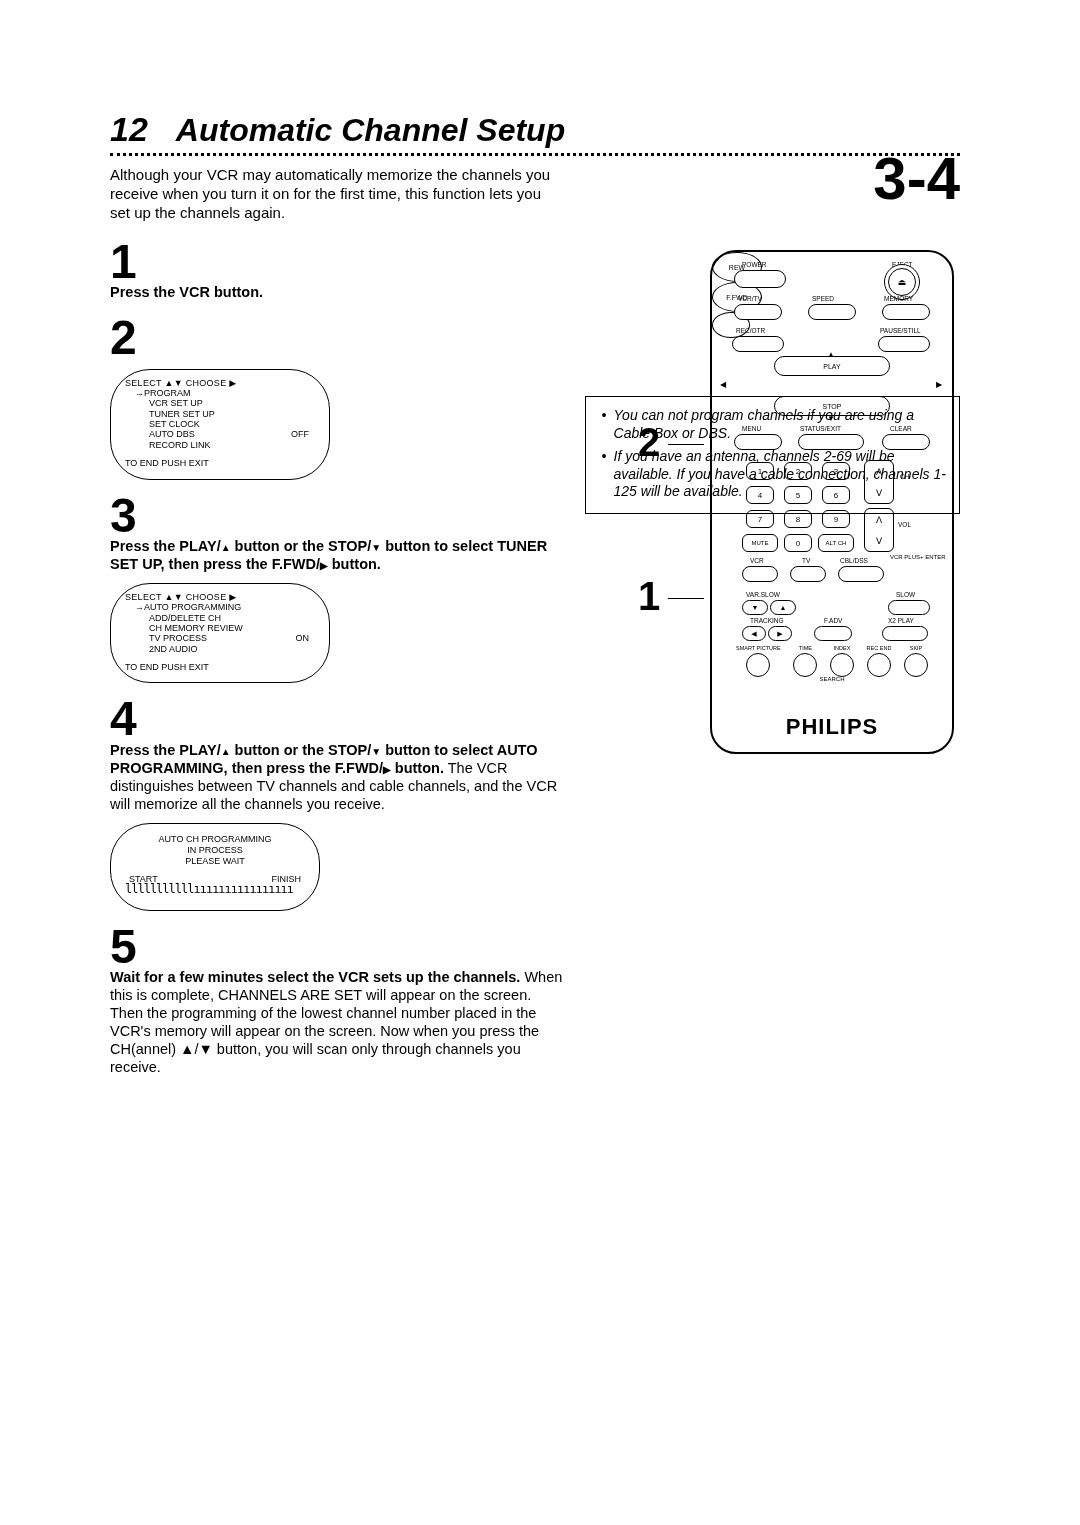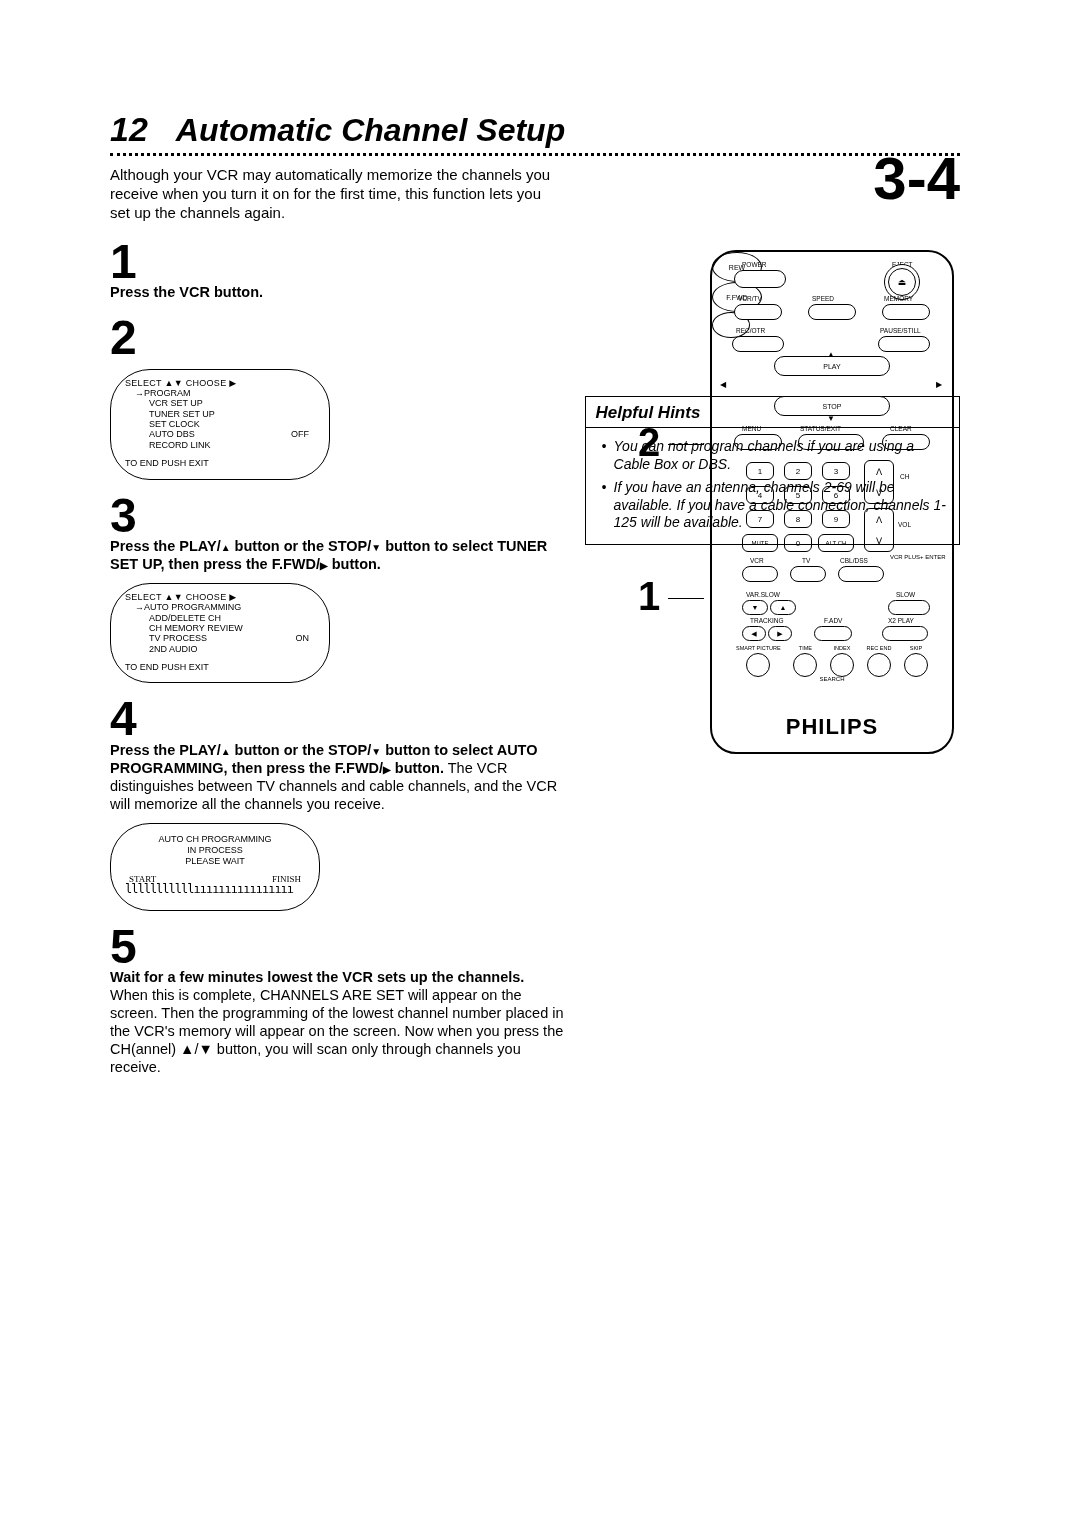--- a/index.html
+++ b/index.html
@@ -97,21 +97,21 @@
     margin-top: 10px;
     border: 1px solid #000;
     border-radius: 40px;
     width: 180px;
     padding: 10px 14px 16px 14px;
     font-size: 9px;
     line-height: 1.2;
     text-align: center;
     position: relative;
   }
-  .osd3 .sf { display: flex; justify-content: space-between; font-size: 9px; padding: 0 4px; margin-top: 8px; font-family: Liberation Serif, serif; }
+  .osd3 .sf { display: flex; justify-content: space-between; font-size: 9px; padding: 0 4px; margin-top: 8px; }
   .osd3 .bar { font-family: monospace; letter-spacing: -1px; font-size: 12px; line-height: 0.7; text-align: left; }
 
   
   .hints {
     border: 1.5px solid #000;
     margin-top: 230px;
     padding: 0;
   }
   .hints-title {
     font-style: italic;
@@ -337,21 +337,21 @@
         <div>PLEASE WAIT</div>
         <div class="sf">
             <span>START</span>
             <span>FINISH</span>
           </div>
         <div class="bar">lllllllllllıııııııııııııııı</div>
       </div>
 
       <div class="step-num">5</div>
       <div class="step-text">
-        <b>Wait for a few minutes lowest the VCR sets up the channels.</b><span> When this is complete, CHANNELS ARE SET will appear on the screen. Then the programming of the lowest channel number placed in the VCR's memory will appear on the screen. Now when you press the CH(annel) ▲/▼ button, you will scan only through channels you receive.</span>
+        <b>Wait for a few minutes select the VCR sets up the channels.</b><span> When this is complete, CHANNELS ARE SET will appear on the screen. Then the programming of the lowest channel number placed in the VCR's memory will appear on the screen. Now when you press the CH(annel) ▲/▼ button, you will scan only through channels you receive.</span>
       </div>
     </div>
 
     <div class="right">
       <div class="big-3-4">3-4</div>
 
       <div class="remote-wrap">
         <div class="ref-2">2</div>
         <div class="ref-line-2"></div>
         <div class="ref-1">1</div>
@@ -463,21 +463,20 @@
                 <div class="circ"></div>
               </div>
           </div>
           <div class="lbl-search">SEARCH</div>
 
           <div class="brand">PHILIPS</div>
         </div>
       </div>
 
       <div class="hints">
-        <div class="hints-title">Helpful Hints</div>
         <ul>
           <li>You can not program channels if you are using a Cable Box or DBS.</li>
           <li>If you have an antenna, channels 2-69 will be available. If you have a cable connection, channels 1-125 will be available.</li>
         </ul>
       </div>
     </div>
   </div>
 </div>
 
 </body></html>

